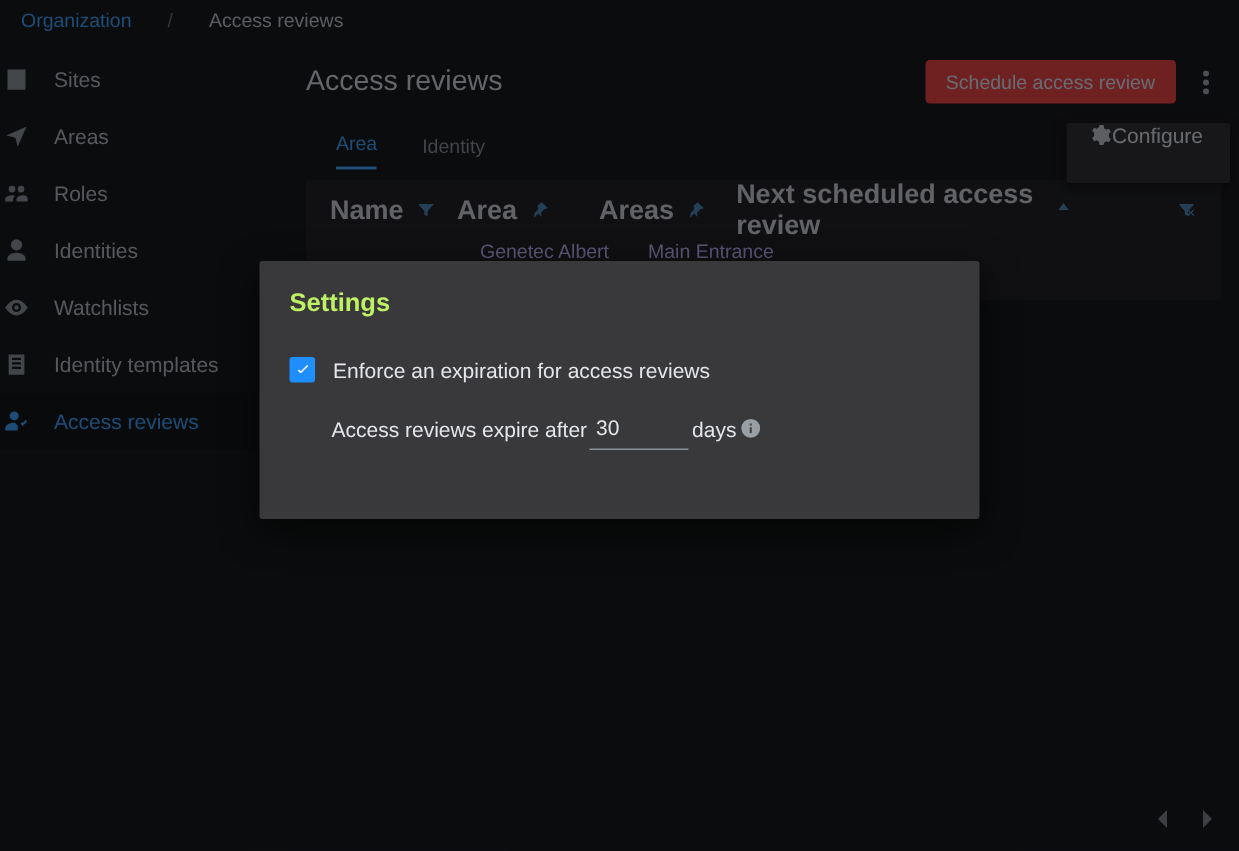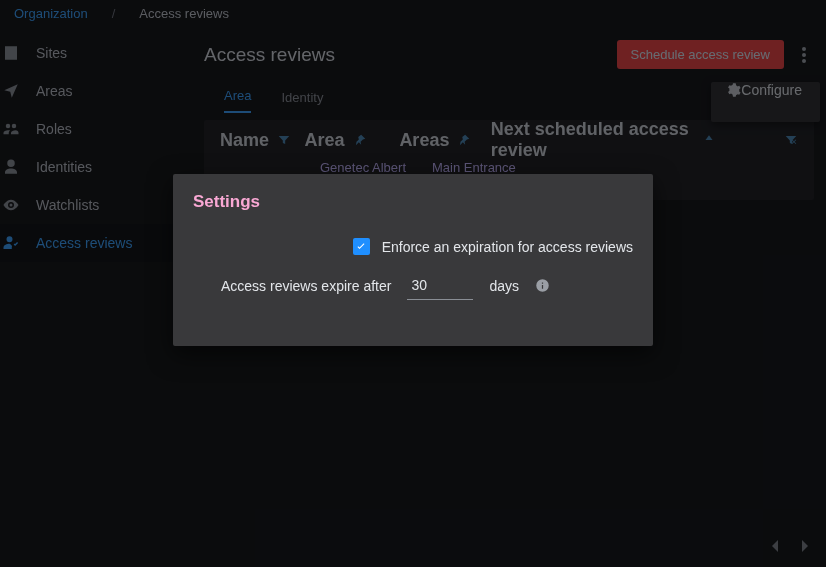--- a/index.html
+++ b/index.html
@@ -129,28 +129,28 @@
   .pgbtn svg{width:8px;height:12px;fill:#7e838b;}
   
   .overlay{position:absolute;inset:0;background:rgba(5,6,8,0.55);z-index:8;}
   .dialog{
     position:absolute;left:173px;top:174px;width:480px;
     background:var(--dialog);border-radius:2px;
     box-shadow:0 8px 24px rgba(0,0,0,.6);
     z-index:10;padding:18px 20px 16px 20px;
     color:#e3e6ea;box-sizing:border-box;
   }
-  .dlg-title{font-size:17px;font-weight:600;margin-bottom:26px;color:#f9a8d4;}
-  .dlg-row{display:flex;align-items:center;gap:12px;margin-bottom:16px;font-size:14px;justify-content:flex-end;}
+  .dlg-title{font-size:17px;font-weight:600;margin-bottom:26px;color:#bef264;}
+  .dlg-row{display:flex;align-items:center;gap:12px;margin-bottom:16px;font-size:14px;}
   .chk{
     width:17px;height:17px;background:#1f8fff;border-radius:2px;
     display:flex;align-items:center;justify-content:center;flex-shrink:0;
   }
   .chk svg{width:12px;height:12px;fill:#fff;}
-  .dlg-row2{display:flex;align-items:center;gap:16px;padding-left:28px;font-size:14px;margin-bottom:30px;}
+  .dlg-row2{display:flex;align-items:center;gap:2px;padding-left:28px;font-size:14px;margin-bottom:30px;}
   .num-input{
     width:58px;height:28px;background:transparent;color:#e3e6ea;
     border:none;border-bottom:1px solid #8a8e95;
     font-size:14px;padding:0 4px;outline:none;
   }
   .info-ic{width:15px;height:15px;display:inline-flex;align-items:center;justify-content:center;}
   .info-ic svg{width:15px;height:15px;fill:#9a9ea5;}
   .dlg-actions{display:flex;justify-content:space-between;align-items:center;}
   .dlg-cancel{color:var(--blue);font-size:14px;font-weight:500;cursor:pointer;}
   .dlg-save{
@@ -202,20 +202,28 @@
       </span>
       <span>Identities</span>
     </div>
     <div class="side-item">
       <span class="sicon">
         <svg viewBox="0 0 24 24">
             <path d="M12 5C6 5 2 12 2 12s4 7 10 7 10-7 10-7-4-7-10-7zm0 11a4 4 0 1 1 4-4 4 4 0 0 1-4 4zm0-6a2 2 0 1 0 2 2 2 2 0 0 0-2-2z"></path>
           </svg>
       </span>
       <span>Watchlists</span>
+    </div>
+    <div class="side-item">
+      <span class="sicon">
+        <svg viewBox="0 0 24 24">
+            <path d="M5 3h14v18H5V3zm3 3v2h8V6H8zm0 4v2h8v-2H8zm0 4v2h8v-2H8z"></path>
+          </svg>
+      </span>
+      <span>Identity templates</span>
     </div>
     <div class="side-item active">
       <span class="sicon">
         <svg viewBox="0 0 24 24">
             <path d="M10 11a4 4 0 1 0-4-4 4 4 0 0 0 4 4zm0 2c-3.5 0-8 1.7-8 5v2h11v-2c0-.7.2-1.3.5-1.9C12 14.5 11 13 10 13zm7.5 3l-2-2 1.4-1.4.6.6 2.6-2.6L21.5 12l-4 4z"></path>
           </svg>
       </span>
       <span>Access reviews</span>
     </div>
   </div>

